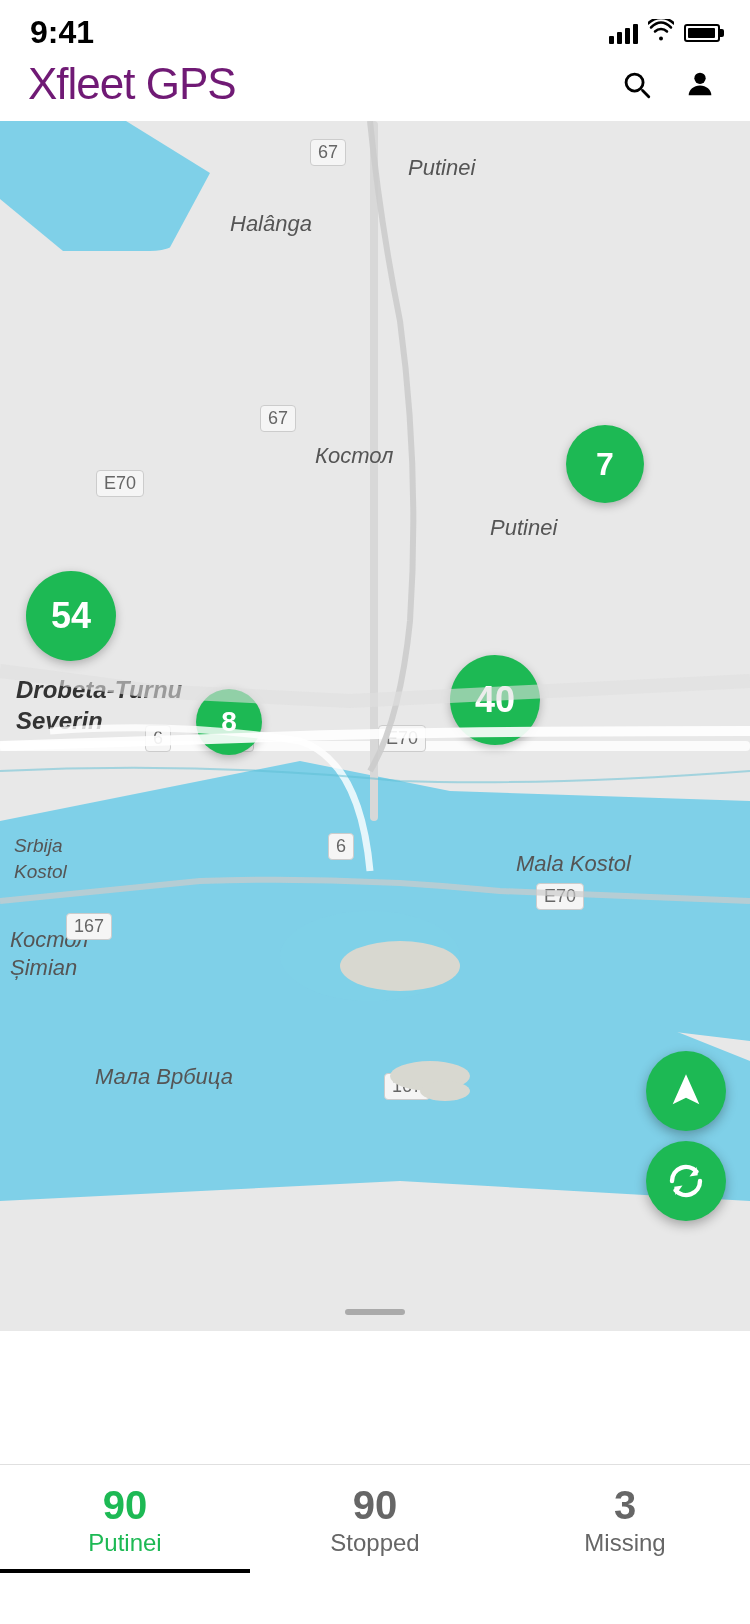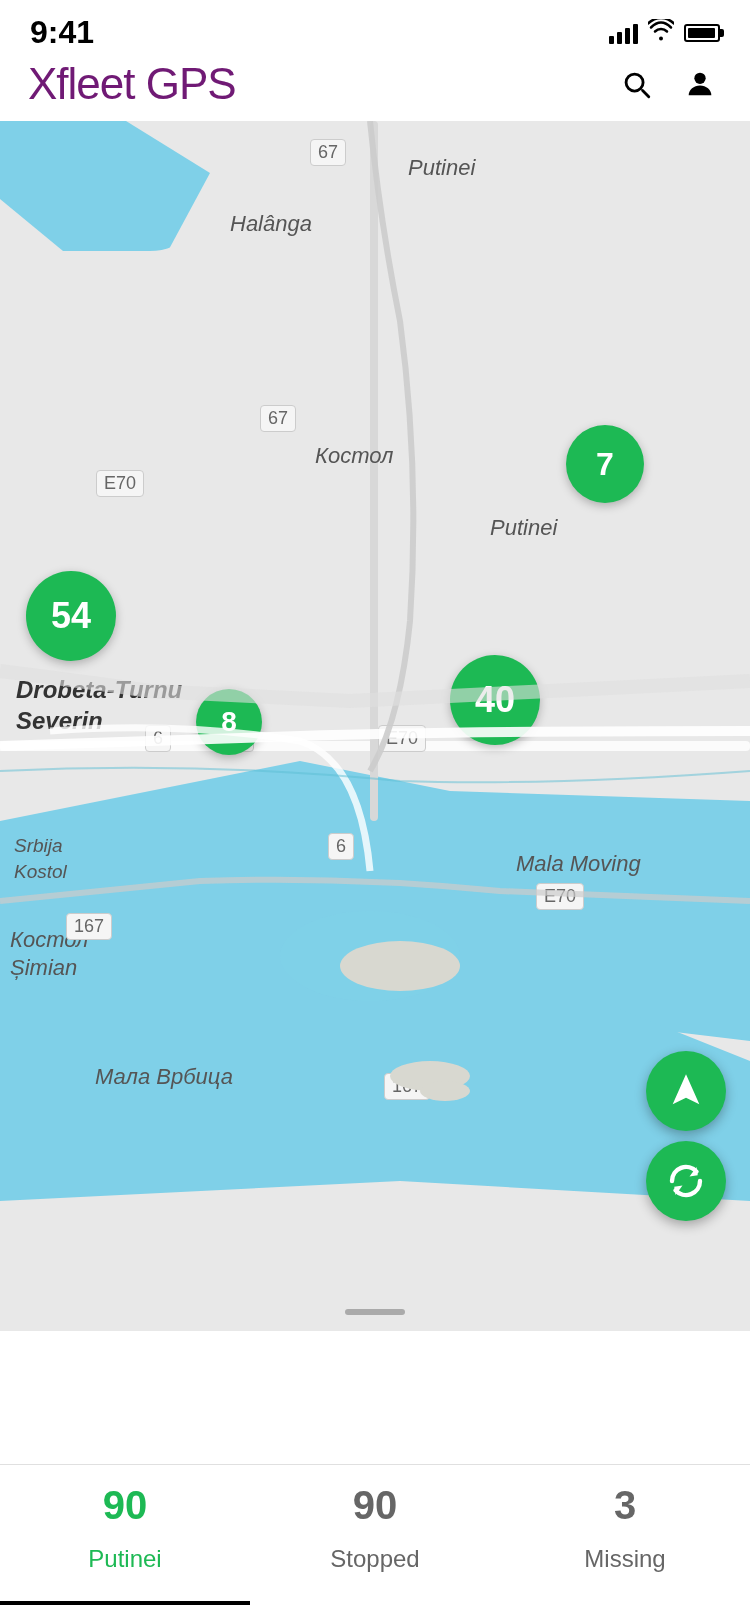--- a/index.html
+++ b/index.html
@@ -253,21 +253,21 @@
       display: flex;
       align-items: flex-start;
       padding-top: 20px;
       border-top: 1px solid #e0e0e0;
     }
     .tab-item {
       flex: 1;
       display: flex;
       flex-direction: column;
       align-items: center;
-      gap: 20px;
+      gap: 4px;
       cursor: pointer;
     }
     .tab-count {
       font-size: 40px;
       font-weight: 700;
       line-height: 1;
     }
     .tab-label {
       font-size: 24px;
       font-weight: 400;
@@ -365,21 +365,21 @@
 
   <div class="city-label" style="left:408px;top:34px">Putinei</div>
   <div class="city-label" style="left:230px;top:90px">Halânga</div>
   <div class="city-label" style="left:315px;top:322px">Костол</div>
   <div class="city-label" style="left:490px;top:394px">Putinei</div>
   <div class="city-label city-label-bold" style="left:16px;top:553px;font-size:24px;line-height:1.3">Drobeta-Turnu<br>Severin</div>
   <div class="city-label" style="left:14px;top:714px;font-size:19px;font-style:italic">Srbija</div>
   <div class="city-label" style="left:14px;top:740px;font-size:19px;font-style:italic">Kostol</div>
   <div class="city-label" style="left:10px;top:806px">Костол</div>
   <div class="city-label" style="left:10px;top:834px">Șimian</div>
-  <div class="city-label" style="left:516px;top:730px">Mala Moving</div>
+  <div class="city-label" style="left:516px;top:730px">Mala Kostol</div>
   <div class="city-label" style="left:95px;top:943px">Мала Врбица</div>
   <div class="city-label" style="left:95px;top:971px"></div>
 
   <div class="route-label" style="left:96px;top:349px">E70</div>
   <div class="route-label" style="left:310px;top:18px">67</div>
   <div class="route-label" style="left:260px;top:284px">67</div>
   <div class="route-label" style="left:145px;top:604px">6</div>
   <div class="route-label" style="left:228px;top:604px">6</div>
   <div class="route-label" style="left:378px;top:604px">E70</div>
   <div class="route-label" style="left:328px;top:712px">6</div>

